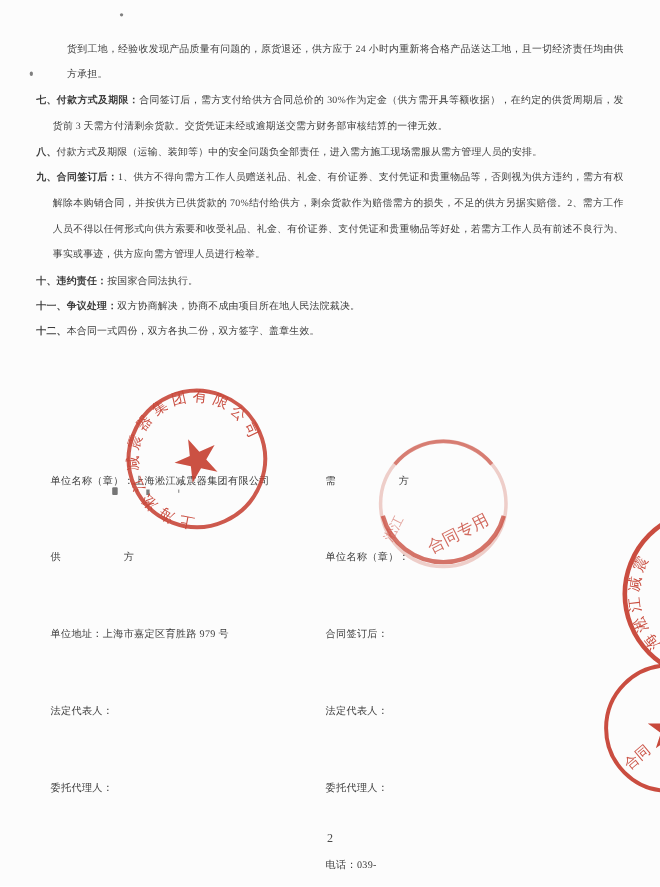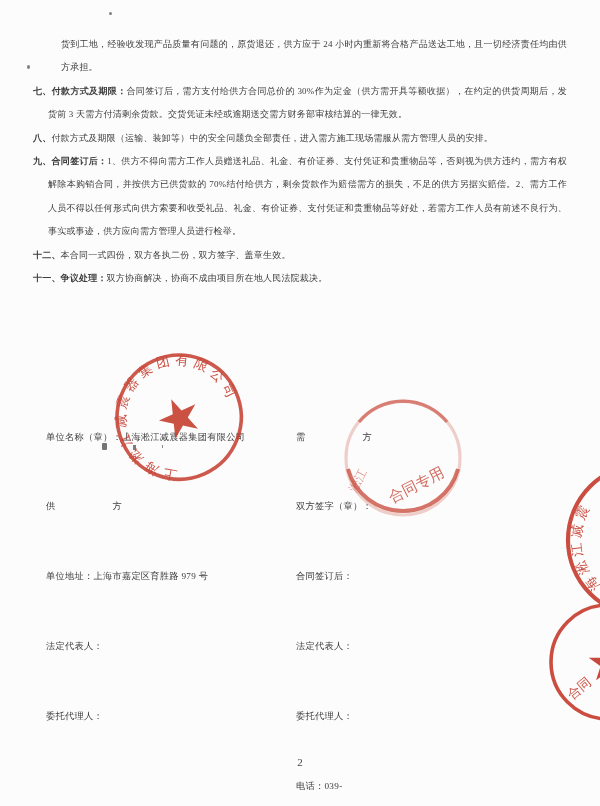--- a/index.html
+++ b/index.html
@@ -52,41 +52,42 @@
 
   <div class="doc-body">
     <div class="intro">货到工地，经验收发现产品质量有问题的，原货退还，供方应于 24 小时内重新将合格产品送达工地，且一切经济责任均由供方承担。</div>
 
     <div class="clause"><span class="b">七、</span><span class="b">付款方式及期限：</span><span>合同签订后，需方支付给供方合同总价的 30%作为定金（供方需开具等额收据），在约定的供货周期后，发货前 3 天需方付清剩余货款。交货凭证未经或逾期送交需方财务部审核结算的一律无效。</span></div>
 
     <div class="clause"><span class="b">八、</span><span class="b"></span><span>付款方式及期限（运输、装卸等）中的安全问题负全部责任，进入需方施工现场需服从需方管理人员的安排。</span></div>
 
     <div class="clause"><span class="b">九、</span><span class="b">合同签订后：</span><span>1、供方不得向需方工作人员赠送礼品、礼金、有价证券、支付凭证和贵重物品等，否则视为供方违约，需方有权解除本购销合同，并按供方已供货款的 70%结付给供方，剩余货款作为赔偿需方的损失，不足的供方另据实赔偿。2、需方工作人员不得以任何形式向供方索要和收受礼品、礼金、有价证券、支付凭证和贵重物品等好处，若需方工作人员有前述不良行为、事实或事迹，供方应向需方管理人员进行检举。</span></div>
 
+    <div class="clause"><span class="b">十、</span><span class="b">违约责任：</span><span>按国家合同法执行。</span></div>
+
+    <div class="clause"><span class="b">十一、</span><span class="b">争议处理：</span><span>双方协商解决，协商不成由项目所在地人民法院裁决。</span></div>
 
     <div class="clause"><span class="b">十二、</span><span class="b"></span><span>本合同一式四份，双方各执二份，双方签字、盖章生效。</span></div>
-
-    <div class="clause"><span class="b">十一、</span><span class="b">争议处理：</span><span>双方协商解决，协商不成由项目所在地人民法院裁决。</span></div>
 
   </div>
 
   <div class="party supplier">
     <div>单位名称（章）：上海淞江减震器集团有限公司</div>
     <div>供　　　　　　方</div>
     <div>单位地址：上海市嘉定区育胜路 979 号</div>
     <div>法定代表人：</div>
     <div>委托代理人：</div>
     
     
     
   </div>
 
   <div class="party demander">
     <div>需　　　　　　方</div>
-    <div>双方签字（章）：</div>
+    <div>单位名称（章）：</div>
     <div>合同签订后：</div>
     <div>法定代表人：</div>
     <div>委托代理人：</div>
     <div>电话：039-</div>
     
     
     
   </div>
 
   <span class="smudge"></span>

